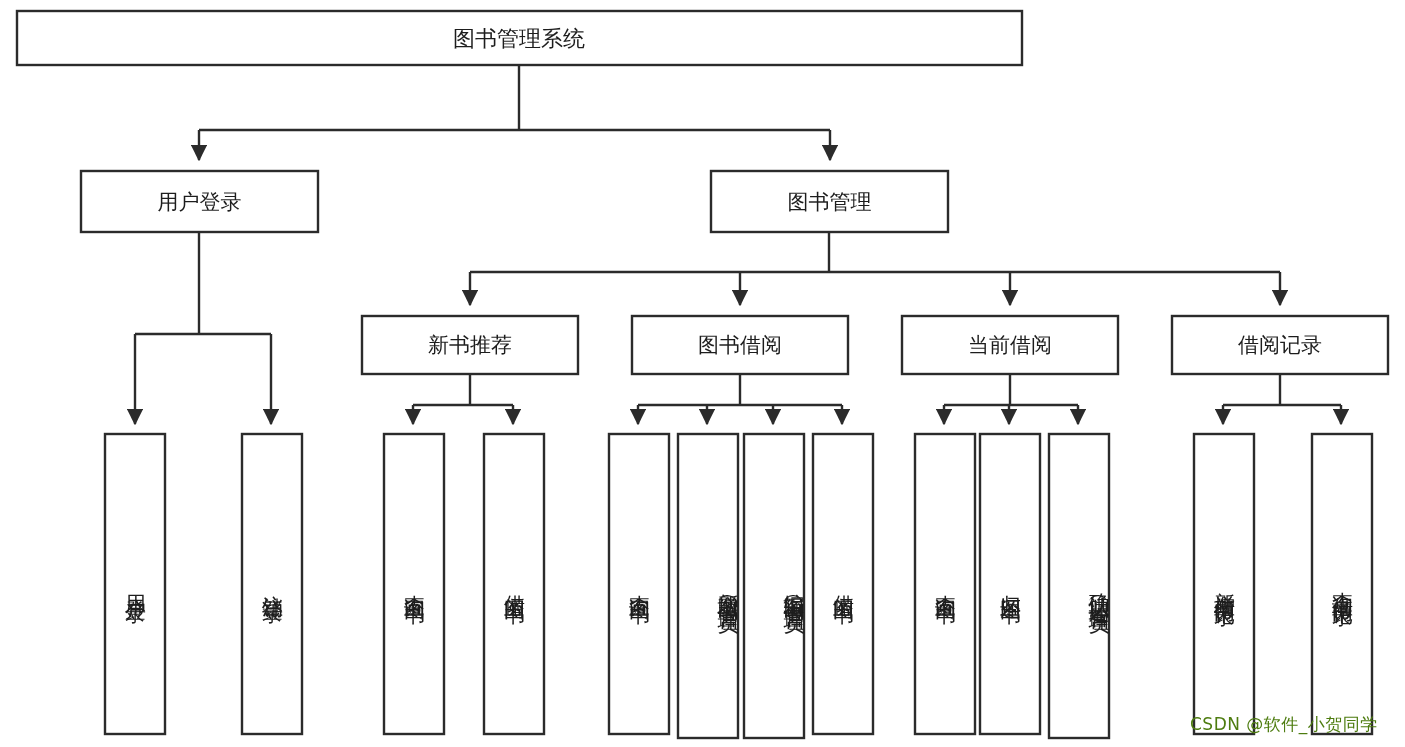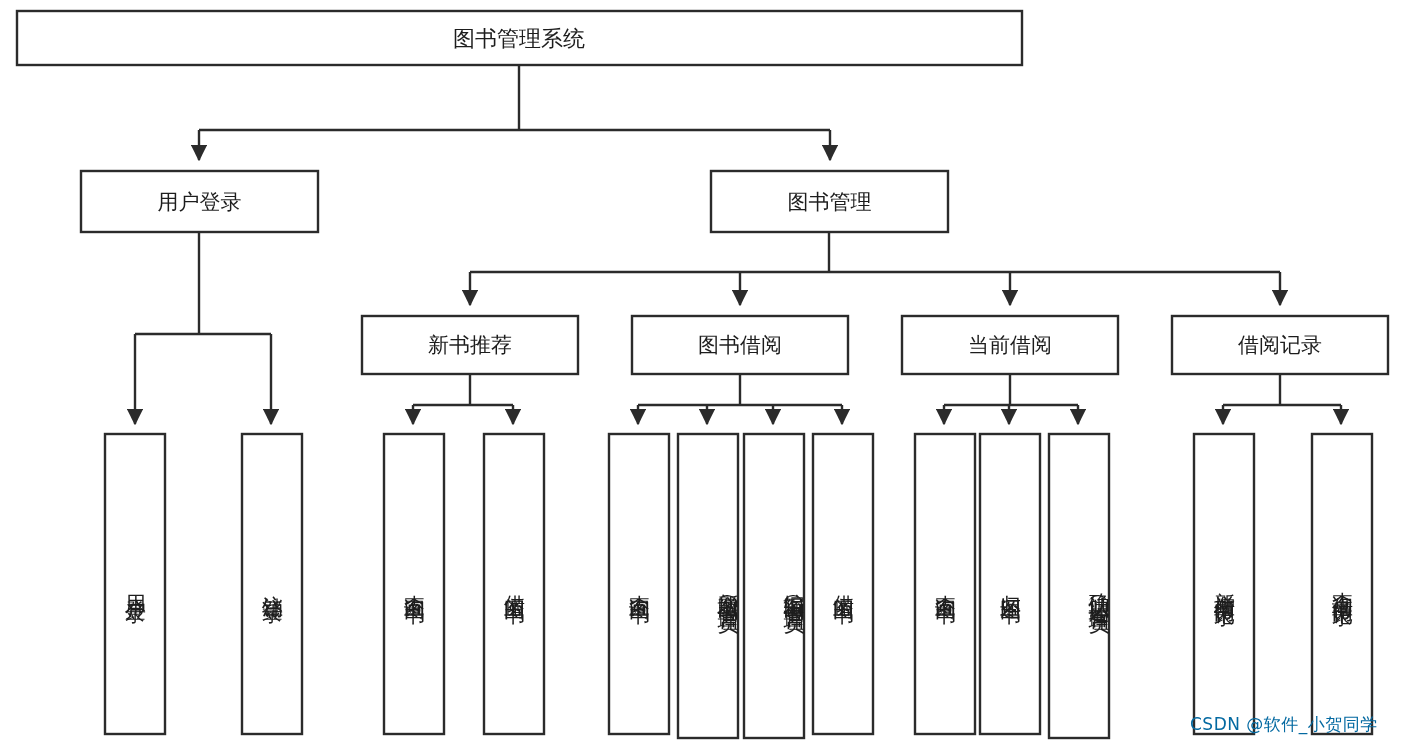--- a/index.html
+++ b/index.html
@@ -69,21 +69,21 @@
     white-space: nowrap;
     pointer-events: none;
     display: flex;
     align-items: center;
     justify-content: center;
   }
   .watermark {
     position: absolute;
     font-family: "DejaVu Sans", "Liberation Sans", sans-serif;
     font-size: 17px;
-    color: #0369a1;
+    color: #4d7c0f;
     white-space: nowrap;
     letter-spacing: 0.5px;
   }
 </style>
 </head>
 <body>
 
 <div id="diagram-root">
 
   <svg class="flow" viewBox="0 0 1405 747">

